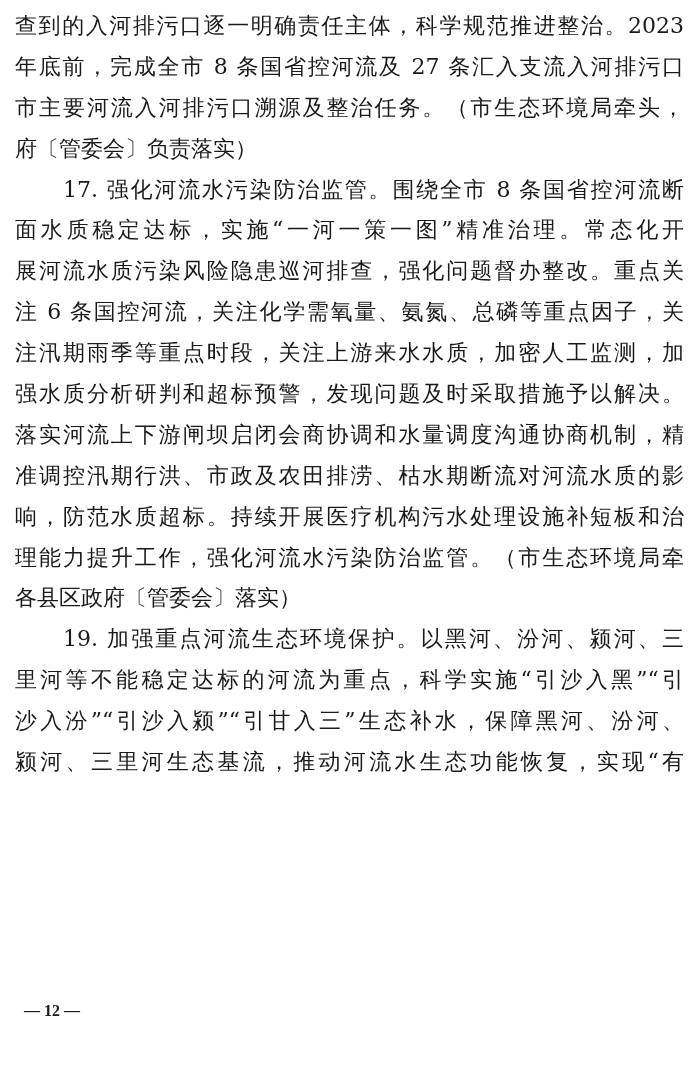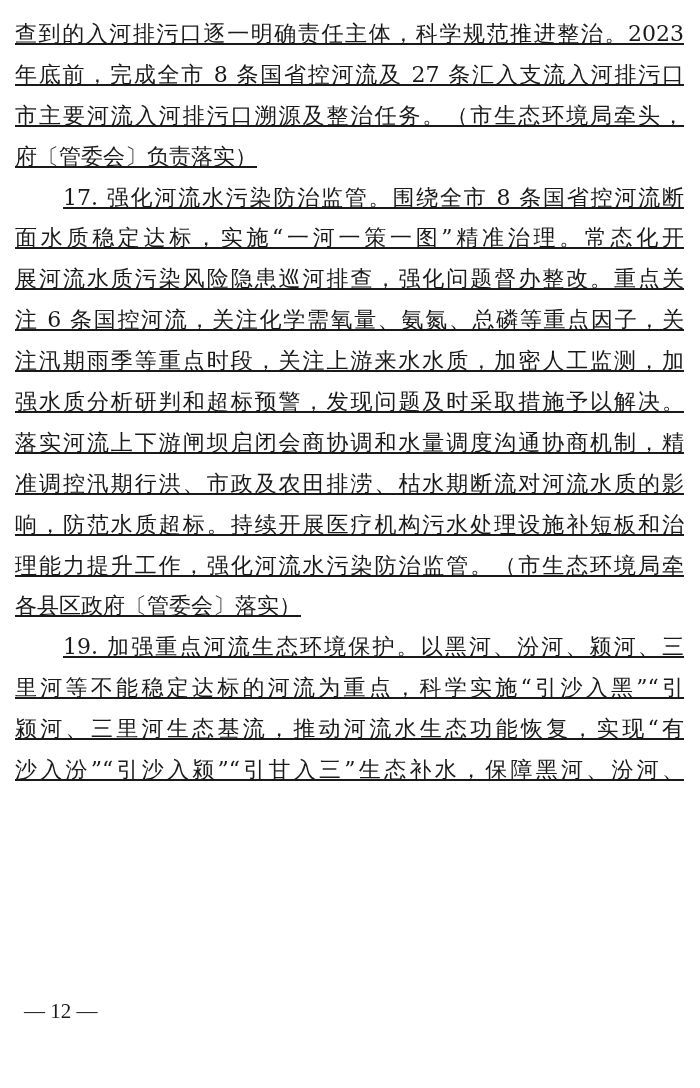--- a/index.html
+++ b/index.html
@@ -1,27 +1,27 @@
 <!DOCTYPE html>
 <html><head>
 <meta charset="utf-8">
 <style>
   html, body { margin: 0; padding: 0; background: #ffffff; }
   body { width: 700px; height: 1088px; position: relative; overflow: hidden;
          font-family: "DejaVu Serif", "Liberation Serif", serif; color: #1a1a1a; }
   .page { position: absolute; left: 0; top: 0; width: 700px; height: 1088px; }
-  .text-block { position: absolute; left: 15px; top: 14px; width: 669px; text-decoration: underline; }
+  .text-block { position: absolute; left: 15px; top: 6px; width: 669px; }
   .line { display: block; height: 40.9px; line-height: 40.9px; font-size: 22px;
           white-space: nowrap; text-align: justify; text-align-last: justify;
           letter-spacing: 0; }
   .line.last { text-align-last: left; }
   .line.indent { padding-left: 48px; }
-  .page-number { position: absolute; left: 24px; top: 996px; font-size: 21px;
+  .page-number { position: absolute; left: 24px; top: 996px; font-size: 16px;
                  line-height: 30px; font-family: "Liberation Serif", "DejaVu Serif", serif;
-                 white-space: nowrap; }
+                 white-space: nowrap; font-weight: bold; }
 </style>
 </head>
 <body>
 
 <div class="page">
   <div class="text-block">
     <span class="line">查到的入河排污口逐一明确责任主体，科学规范推进整治。2023</span>
     <span class="line">年底前，完成全市 8 条国省控河流及 27 条汇入支流入河排污口</span>
     <span class="line">市主要河流入河排污口溯源及整治任务。（市生态环境局牵头，</span>
     <span class="line last">府〔管委会〕负责落实）</span>
@@ -31,17 +31,17 @@
     <span class="line">注 6 条国控河流，关注化学需氧量、氨氮、总磷等重点因子，关</span>
     <span class="line">注汛期雨季等重点时段，关注上游来水水质，加密人工监测，加</span>
     <span class="line">强水质分析研判和超标预警，发现问题及时采取措施予以解决。</span>
     <span class="line">落实河流上下游闸坝启闭会商协调和水量调度沟通协商机制，精</span>
     <span class="line">准调控汛期行洪、市政及农田排涝、枯水期断流对河流水质的影</span>
     <span class="line">响，防范水质超标。持续开展医疗机构污水处理设施补短板和治</span>
     <span class="line">理能力提升工作，强化河流水污染防治监管。（市生态环境局牵</span>
     <span class="line last">各县区政府〔管委会〕落实）</span>
     <span class="line indent">19. 加强重点河流生态环境保护。以黑河、汾河、颍河、三</span>
     <span class="line">里河等不能稳定达标的河流为重点，科学实施“引沙入黑”“引</span>
+    <span class="line">沙入汾”“引沙入颍”“引甘入三”生态补水，保障黑河、汾河、</span>
     <span class="line">颍河、三里河生态基流，推动河流水生态功能恢复，实现“有</span>
-    <span class="line">沙入汾”“引沙入颍”“引甘入三”生态补水，保障黑河、汾河、</span>
   </div>
   <div class="page-number">— 12 —</div>
 </div>
 
 </body></html>

